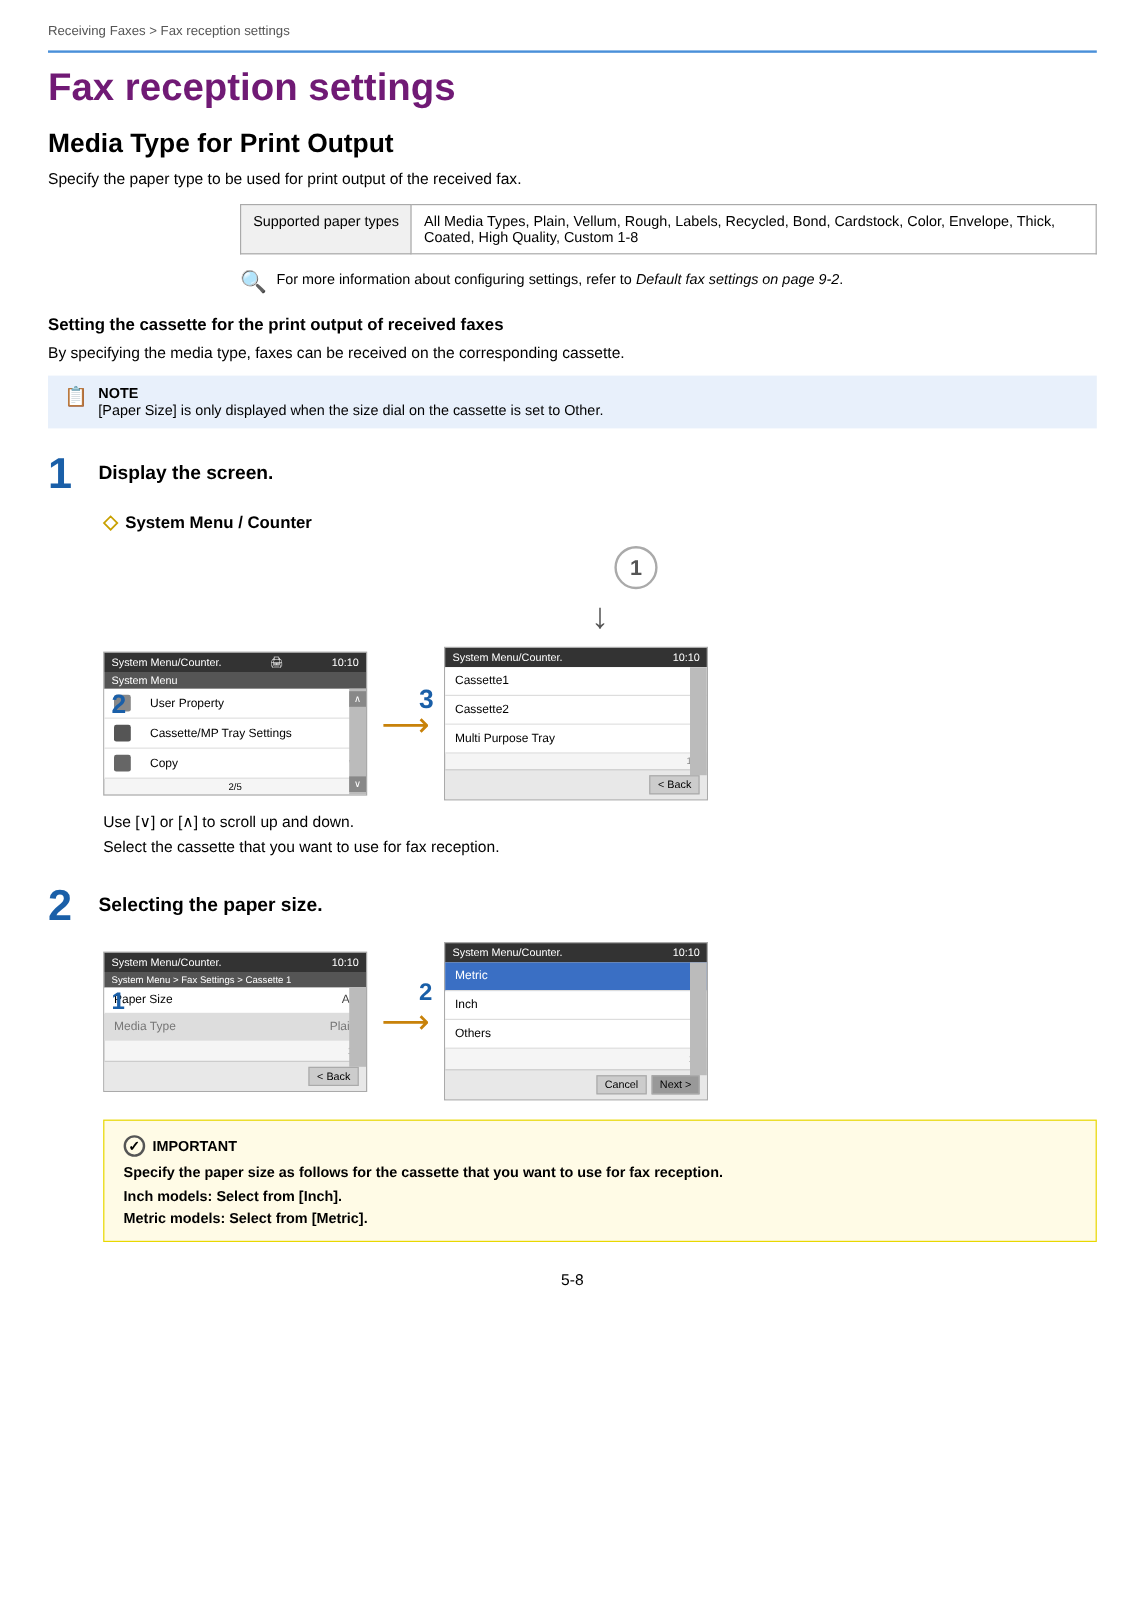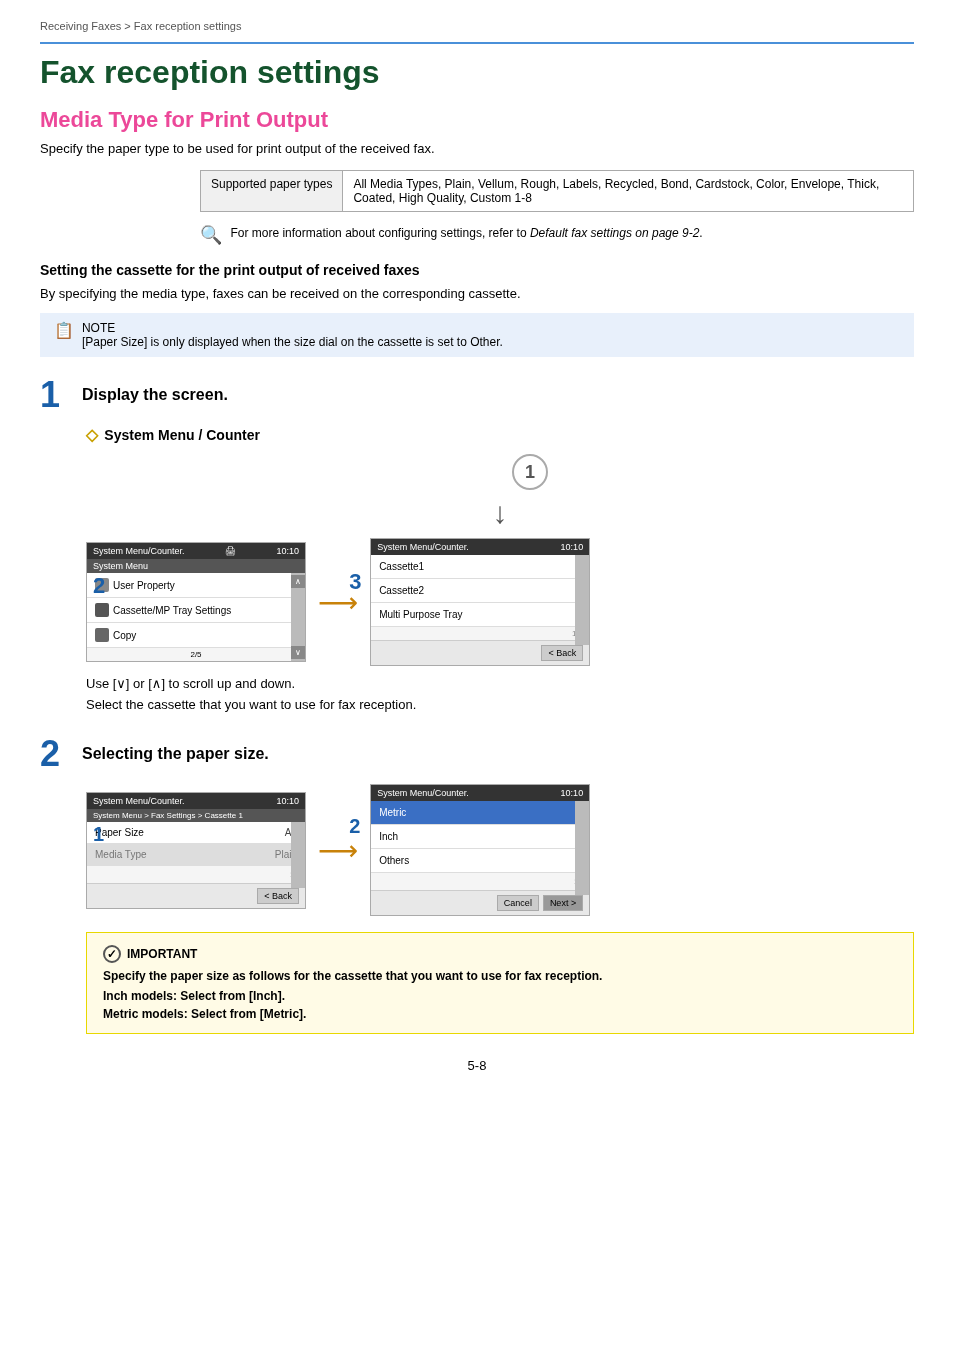--- a/index.html
+++ b/index.html
@@ -17,27 +17,27 @@
       color: #555;
       margin-bottom: 10px;
     }
     .divider-top {
       border-top: 2px solid #4a90d9;
       margin-bottom: 10px;
     }
     h1 {
       font-size: 32px;
       font-weight: bold;
-      color: #14532d;
+      color: #701a75;
       margin-bottom: 16px;
     }
     h2 {
       font-size: 22px;
       font-weight: bold;
-      color: #ec4899;
+      color: #000000;
       margin-bottom: 8px;
     }
     .intro-text {
       font-size: 13px;
       margin-bottom: 14px;
     }
     .supported-table {
       border-collapse: collapse;
       margin-left: 160px;
       margin-bottom: 14px;
@@ -90,21 +90,21 @@
       font-size: 12px;
       display: flex;
       align-items: flex-start;
       gap: 8px;
     }
     .note-icon {
       font-size: 16px;
       flex-shrink: 0;
     }
     .note-title {
-      font-weight: normal;
+      font-weight: bold;
     }
     .step-container {
       margin-bottom: 24px;
     }
     .step-header {
       display: flex;
       align-items: center;
       gap: 12px;
       margin-bottom: 12px;
     }
@@ -160,21 +160,21 @@
       color: #fff;
       padding: 2px 6px;
       font-size: 9px;
     }
     .screen-item {
       display: flex;
       align-items: center;
       padding: 5px 8px;
       border-bottom: 1px solid #ddd;
       background: #fff;
-      gap: 4px;
+      gap: 16px;
       font-size: 10px;
     }
     .screen-item-icon {
       width: 14px;
       height: 14px;
       background: #888;
       border-radius: 2px;
       flex-shrink: 0;
     }
     .screen-item .arrow-r {

